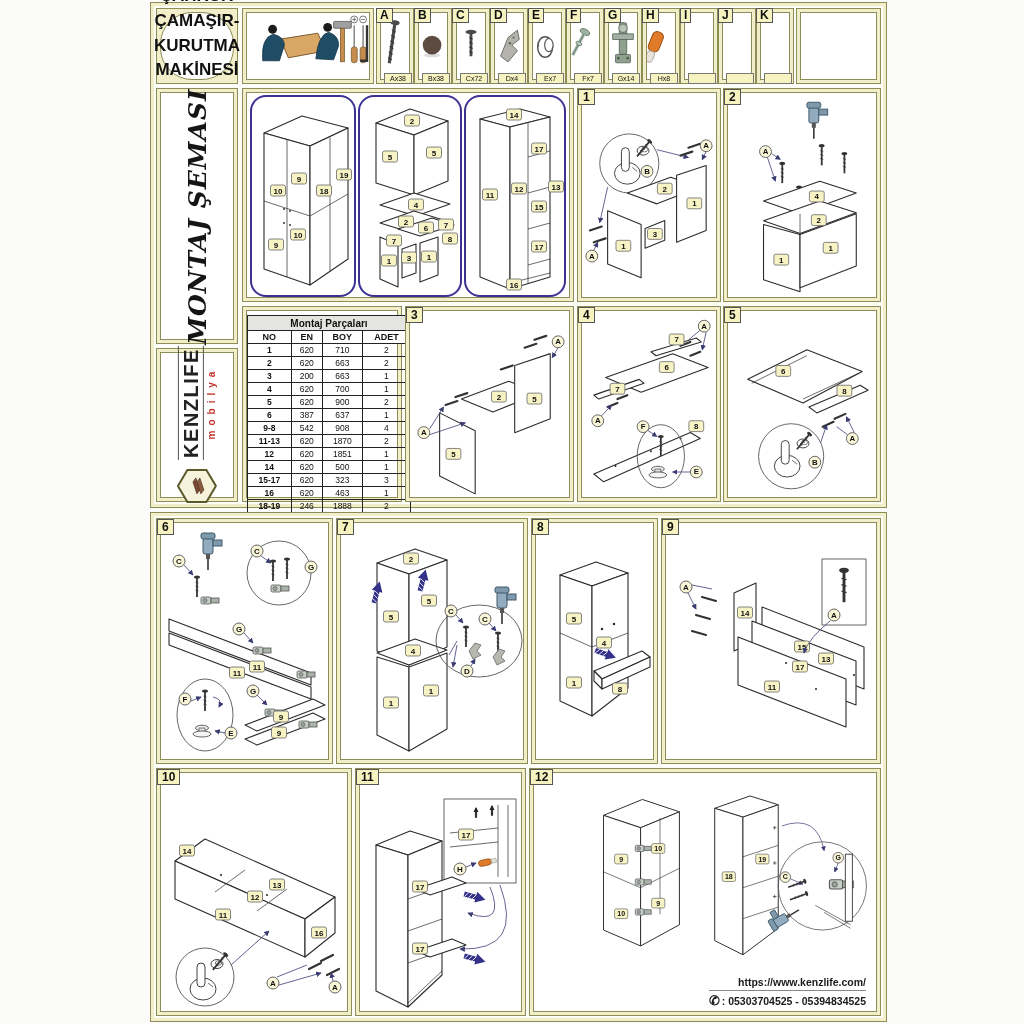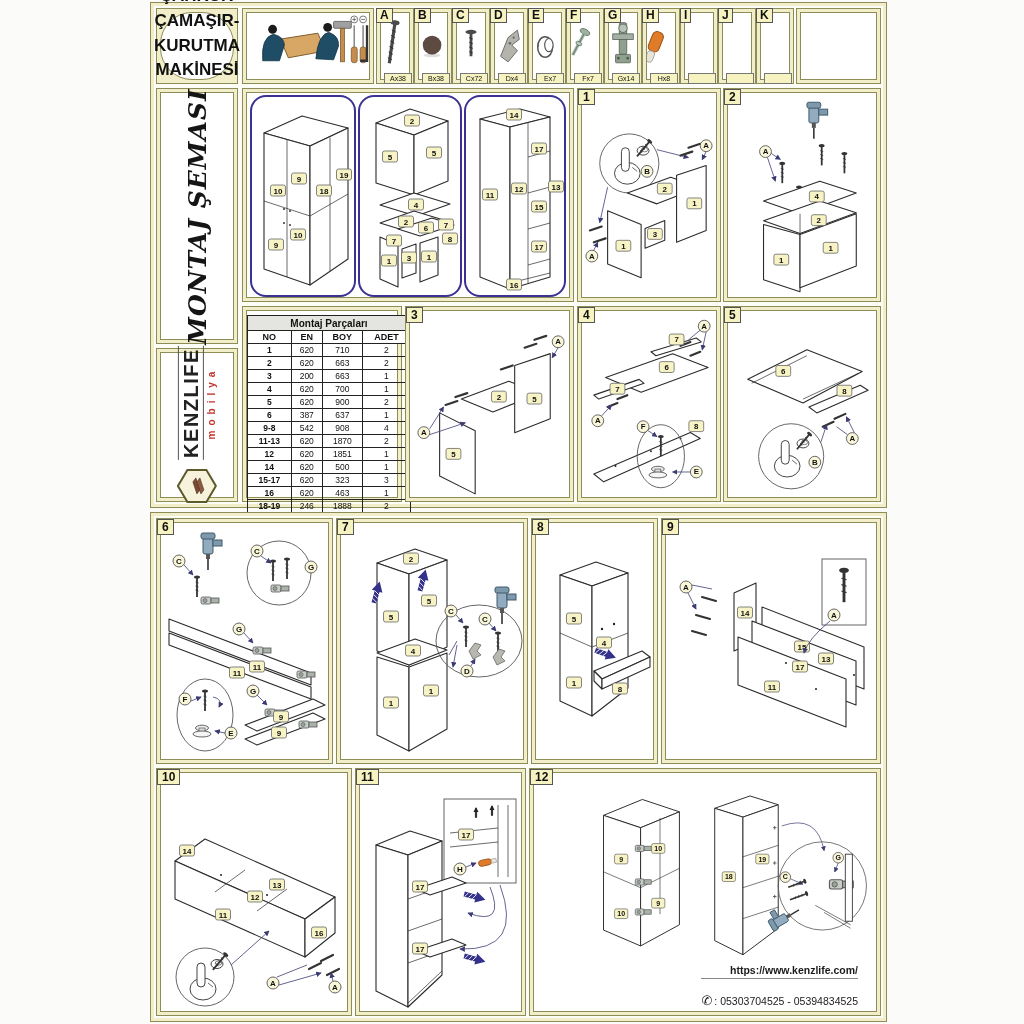--- a/index.html
+++ b/index.html
@@ -24,23 +24,23 @@
   svg{display:block;}
   .pf{fill:#fff;stroke:#2b2b2b;stroke-width:1.1;stroke-linejoin:round;}
   .il{fill:none;stroke:#2b2b2b;stroke-width:0.7;}
   .ln{stroke:#3c3c74;stroke-width:0.8;fill:none;}
   .sw{stroke:#333;stroke-width:2.2;stroke-linecap:round;}
   .br{fill:#f7f3c4;stroke:#666;stroke-width:0.8;}
   .bc{fill:#f9f6d8;stroke:#555;stroke-width:0.9;}
   .bt{font-family:"Liberation Sans",sans-serif;font-weight:bold;font-size:8px;text-anchor:middle;fill:#111;}
   .inset{fill:none;stroke:#555;stroke-width:0.9;}
   .dot{fill:#222;}
-  .footer{position:absolute;right:18px;bottom:3px;text-align:right;}
+  .footer{position:absolute;right:10px;bottom:3px;text-align:right;}
   .footer .url{font-weight:bold;font-size:10.5px;color:#1a1a1a;border-bottom:1px solid #888;padding-bottom:2px;}
-  .footer .tel{font-weight:normal;font-size:10.5px;color:#1a1a1a;margin-top:14px;}
+  .footer .tel{font-weight:bold;font-size:10.5px;color:#1a1a1a;margin-top:2px;}
   .footer .ticon{font-size:13px;margin-right:2px;}
 </style>
 </head>
 <body>
 
 <svg width="0" height="0" style="position:absolute">
 <defs>
   <marker id="ah" viewBox="0 0 8 8" refX="7" refY="4" markerWidth="7" markerHeight="7" orient="auto-start-reverse">
         <path d="M0,0 L8,4 L0,8 Z" fill="#3c3c74"></path>
       </marker>

